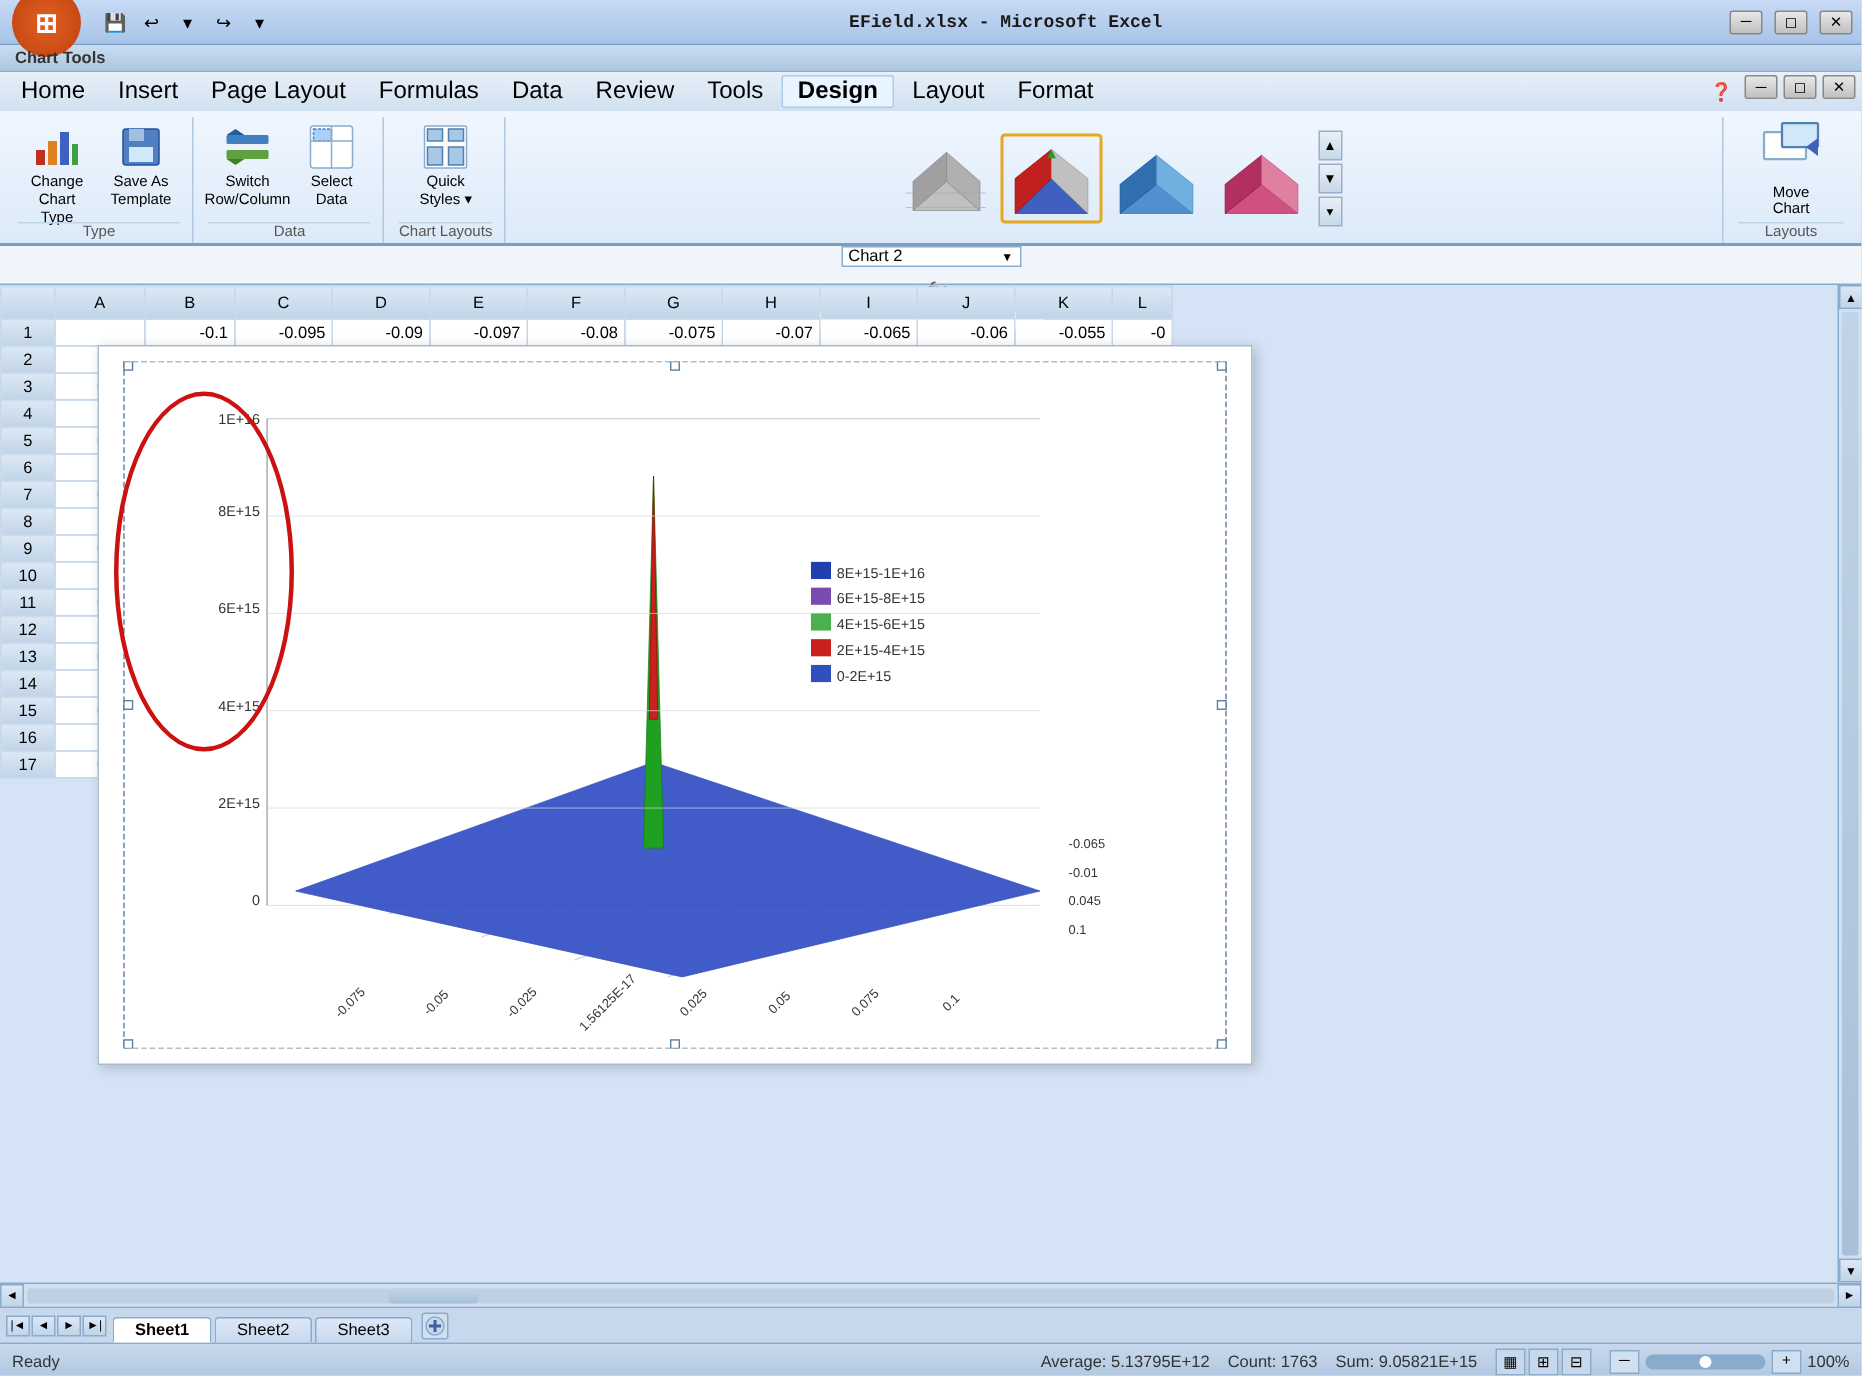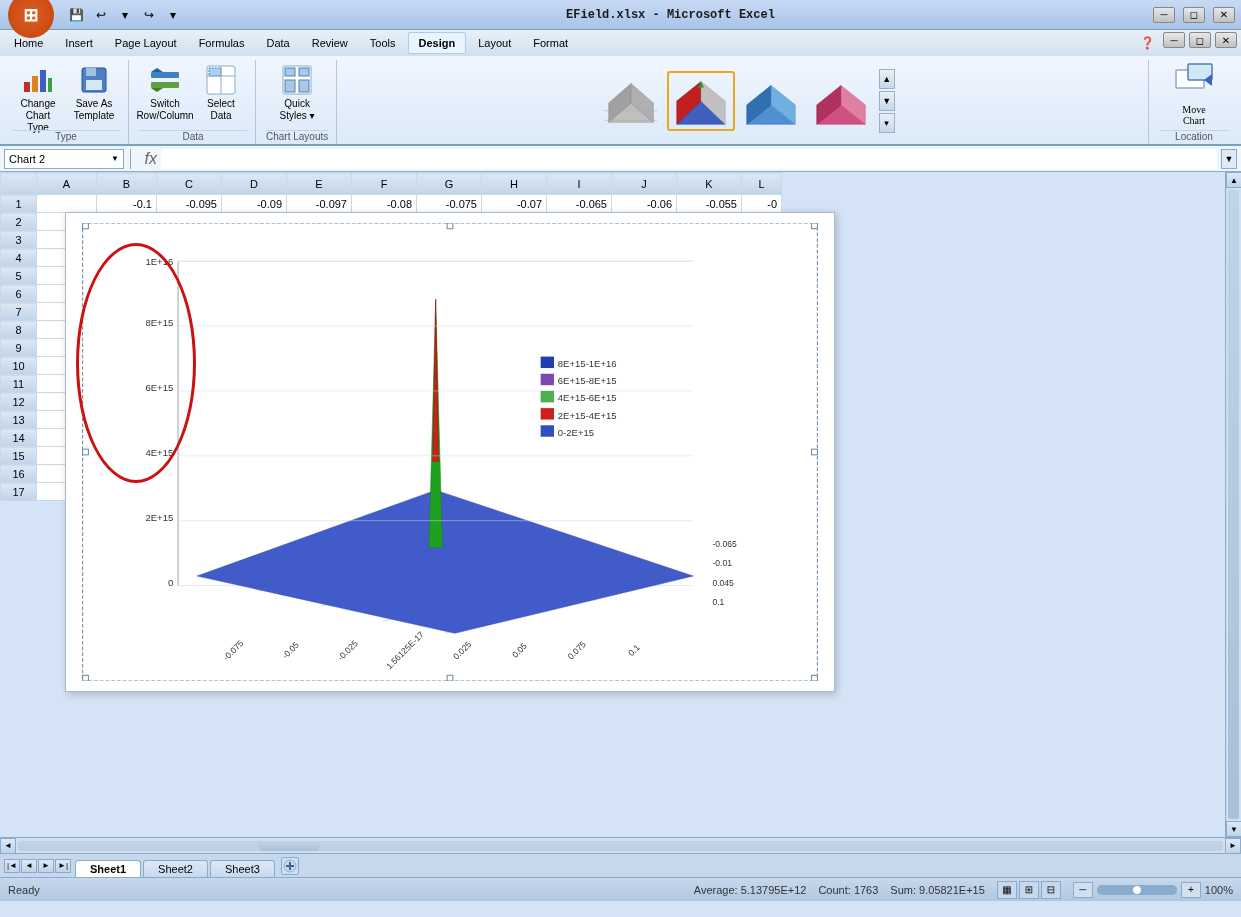--- a/index.html
+++ b/index.html
@@ -47,21 +47,21 @@
 
     
     .menu-bar {
       background: linear-gradient(to bottom, #e8f0f8, #d0e0f0);
       height: 26px;
       display: flex;
       align-items: center;
       padding: 0 4px;
       gap: 2px;
     }
-    .menu-item { padding: 2px 10px; height: 22px; display: flex; align-items: center; font-size: 11px; cursor: pointer; border-radius: 2px; }
+    .menu-item { padding: 2px 10px; height: 22px; display: flex; align-items: center; font-size: 16px; cursor: pointer; border-radius: 2px; }
     .menu-item.active-tab { background: #e8f4ff; border: 1px solid #aaccee; font-weight: bold; }
 
     
     .ribbon-content {
       background: linear-gradient(to bottom, #f0f6ff, #dceaf8);
       height: 88px;
       display: flex;
       align-items: stretch;
       padding: 4px 4px 0 4px;
       gap: 2px;
@@ -124,32 +124,32 @@
       align-items: center;
       justify-content: center;
       width: 70px;
       height: 66px;
       cursor: pointer;
       border-radius: 3px;
       padding: 4px;
       font-size: 10px;
       text-align: center;
       gap: 2px;
-      font-family: Liberation Serif, serif;
     }
 
     
     .formula-bar {
       background: #f0f5fb;
       height: 26px;
       display: flex;
       align-items: center;
       border-bottom: 1px solid #8aaccc;
       padding: 0 4px;
       gap: 4px;
+      flex-direction: column;
     }
     .name-box {
       width: 120px;
       height: 20px;
       background: white;
       border: 1px solid #8aaccc;
       display: flex;
       align-items: center;
       padding: 0 4px;
       font-size: 11px;
@@ -326,20 +326,23 @@
   <div class="title-bar-center">EField.xlsx - Microsoft Excel</div>
   <div class="title-bar-right">
     <div class="win-btn">─</div>
     <div class="win-btn">◻</div>
     <div class="win-btn">✕</div>
   </div>
 </div>
 
 <div class="ribbon-area">
 
+  <div class="chart-tools-bar">
+    <span class="chart-tools-label">Chart Tools</span>
+  </div>
 
   <div class="menu-bar">
     <div class="menu-item">Home</div>
     <div class="menu-item">Insert</div>
     <div class="menu-item">Page Layout</div>
     <div class="menu-item">Formulas</div>
     <div class="menu-item">Data</div>
     <div class="menu-item">Review</div>
     <div class="menu-item">Tools</div>
     <div class="menu-item active-tab">Design</div>
@@ -481,21 +484,21 @@
           <div>
             <svg width="40" height="40" viewBox="0 0 40 40">
               <rect x="2" y="10" width="28" height="18" rx="1" fill="white" stroke="#8aaccc" stroke-width="1.5"></rect>
               <rect x="14" y="4" width="24" height="16" rx="1" fill="#d0e8f8" stroke="#5080b0" stroke-width="1.5"></rect>
               <polygon points="30,20 38,14 38,26" fill="#4060c0"></polygon>
             </svg>
           </div>
           <span>Move<br>Chart</span>
         </div>
       </div>
-      <div class="ribbon-group-label">Location</div>
+      <div class="ribbon-group-label">Layouts</div>
     </div>
 
   </div>
 </div>
 
 <div class="formula-bar">
   <div class="name-box">
     <span>Chart 2</span>
     <span class="name-box-arrow">▼</span>
   </div>

